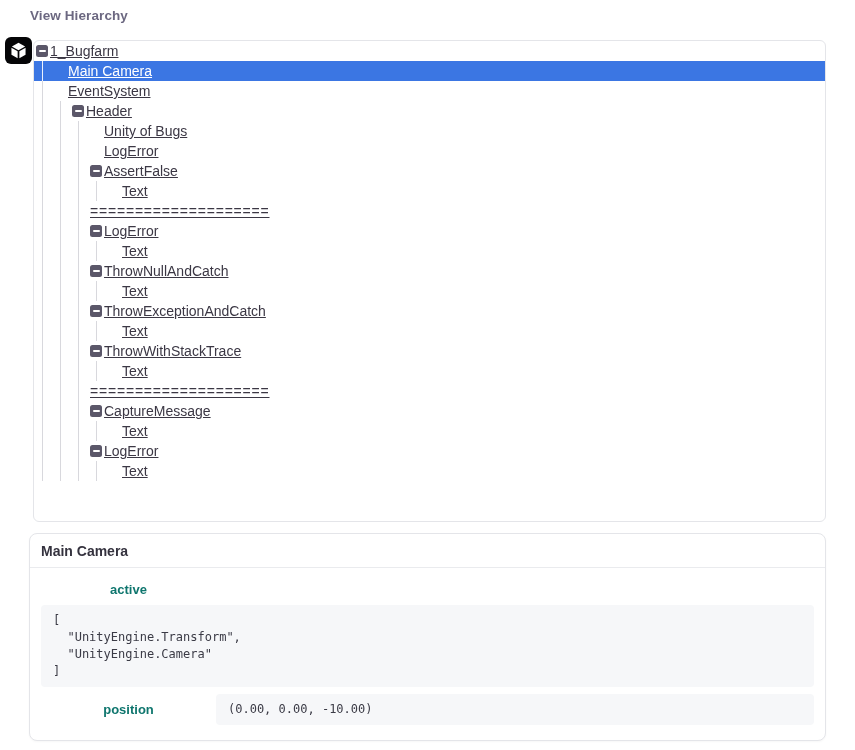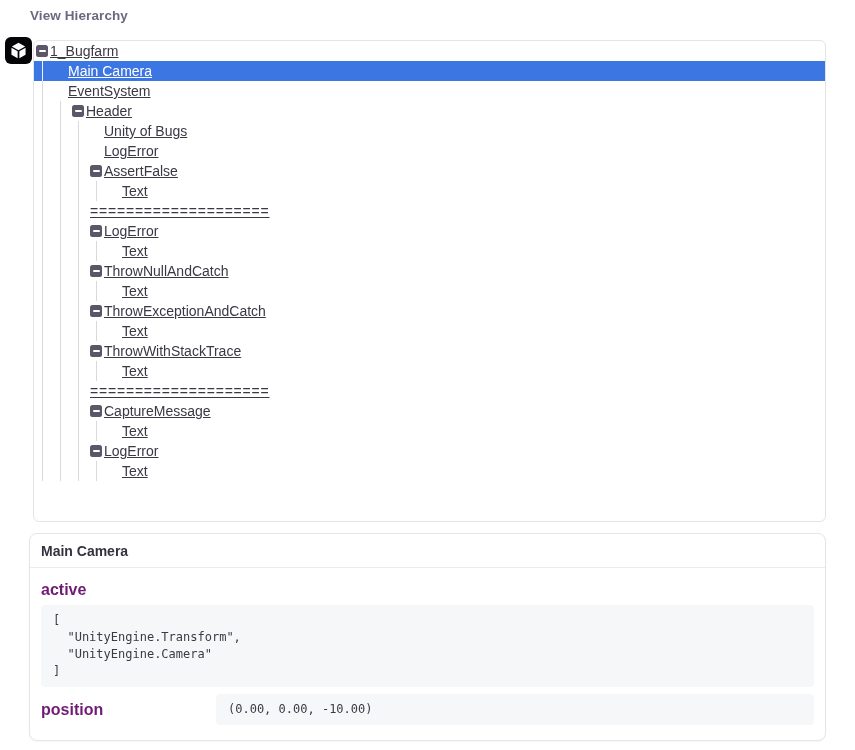--- a/index.html
+++ b/index.html
@@ -50,21 +50,21 @@
   }
   .card-header {
     padding: 9px 12px 8px 11px; border-bottom: 1px solid #eaebee;
     font-size: 14px; font-weight: 700; color: #34323e;
   }
   .card-body { padding: 6px 11px 8px 11px; }
   .prop-row { display: flex; align-items: flex-start; margin-top: 7px; }
   .prop-row:first-child { margin-top: 0; }
   .prop-label {
     flex: none; width: 175px; padding-top: 7px;
-    font-size: 16px; font-weight: 700; color: #701a75; line-height: 17px;
+    font-size: 13px; font-weight: 700; color: #0f766e; line-height: 17px; text-align: center;
   }
   .prop-value {
     flex: 1; background: #f6f7f9; border-radius: 4px; padding: 7px 12px;
     font-family: "DejaVu Sans Mono", monospace; font-size: 12px; line-height: 17px;
     color: #3b3b46; white-space: pre; overflow: hidden;
   }
 </style>
 </head>
 <body>
 

